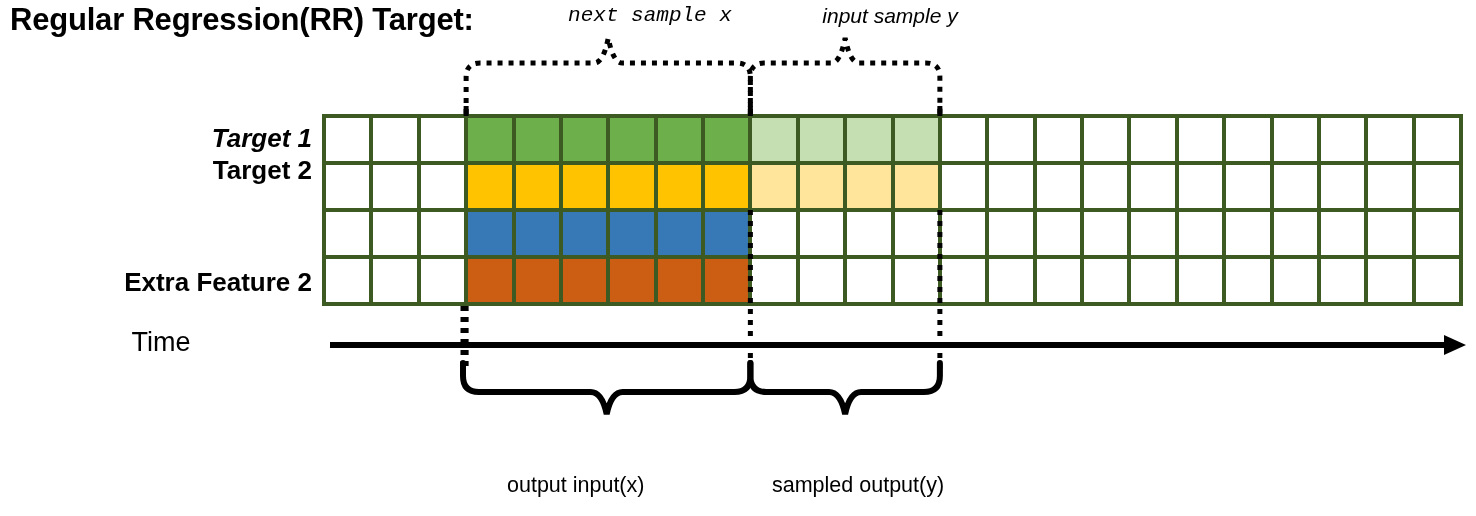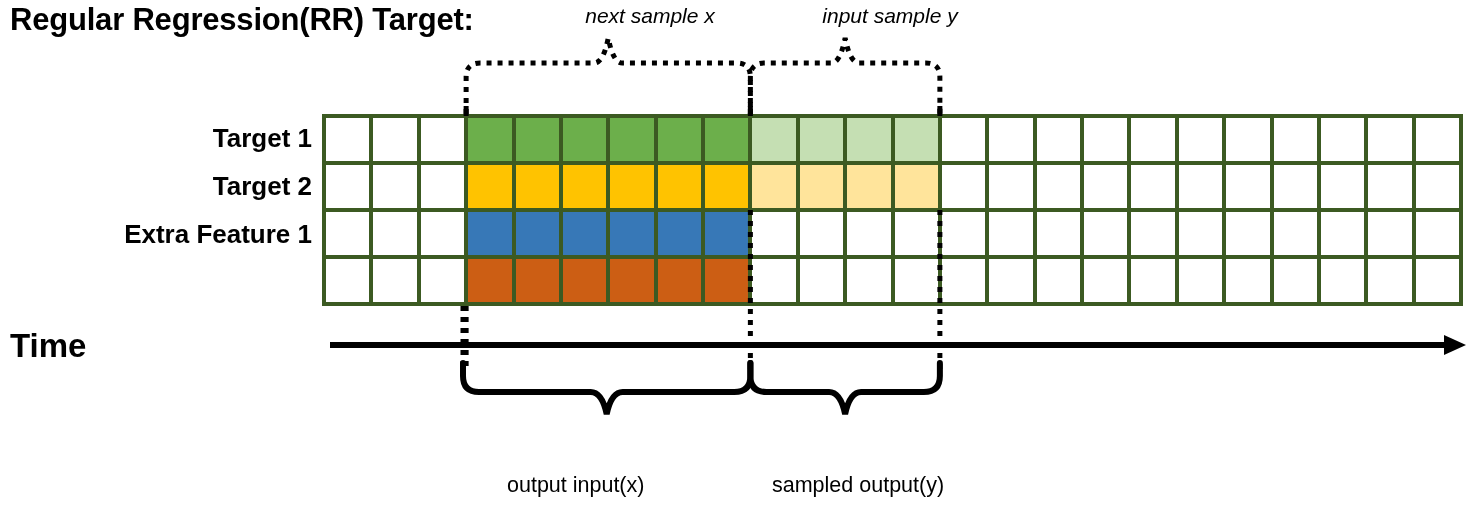--- a/index.html
+++ b/index.html
@@ -55,23 +55,23 @@
     display: flex;
     align-items: center;
     justify-content: flex-end;
   }
 
   
   #time-label {
     left: 10px;
     top: 327px;
     width: 302px;
-    text-align: left;
-    font-size: 33px;
-    font-weight: bold;
+    text-align: center;
+    font-size: 27px;
+    font-weight: normal;
     color: #000;
   }
 
   
   #grid {
     left: 322px;
     top: 114px;
     width: 1141px;
     height: 192px;
     background: #3C5A22;
@@ -95,47 +95,47 @@
   #caption-output { left: 772px; top: 423px; }
 
   
   .brace-label {
     font-size: 21px;
     font-style: italic;
     color: #000;
     white-space: nowrap;
     text-align: center;
   }
-  #label-next-x { left: 520px; top: 4px; width: 260px; }
+  #label-next-x { left: 520px; top: 4px; width: 260px; font-family: Liberation Mono, monospace; }
   #label-next-y { left: 760px; top: 4px; width: 260px; }
 
   svg.overlay {
     position: absolute;
     left: 0; top: 0;
     width: 1476px; height: 516px;
     overflow: visible;
     pointer-events: none;
   }
 </style>
 </head>
 <body>
 
 <div class="stage">
 
   <div class="abs" id="page-title">Regular Regression(RR) Target:</div>
 
   <div class="abs" id="row-labels">
-    <div class="row-label-slot" style="top:0px;">
+    <div class="row-label-slot" style="top:0px;font-style:italic;">
       <span class="row-label abs" style="position:static;width:auto;">Target 1</span>
     </div>
-    <div class="row-label-slot" style="top:48px;">
+    <div class="row-label-slot" style="top:32px;">
       <span class="row-label abs" style="position:static;width:auto;">Target 2</span>
     </div>
-    <div class="row-label-slot" style="top:96px;">
-      <span class="row-label abs" style="position:static;width:auto;">Extra Feature 1</span>
+    <div class="row-label-slot" style="top:144px;">
+      <span class="row-label abs" style="position:static;width:auto;">Extra Feature 2</span>
     </div>
   </div>
 
   <div class="abs" id="time-label">Time</div>
 
   <div class="abs" id="grid">
       <div class="cell" style="background: rgb(255, 255, 255);"></div>
       <div class="cell" style="background: rgb(255, 255, 255);"></div>
       <div class="cell" style="background: rgb(255, 255, 255);"></div>
       <div class="cell" style="background: rgb(108, 175, 75);"></div>

